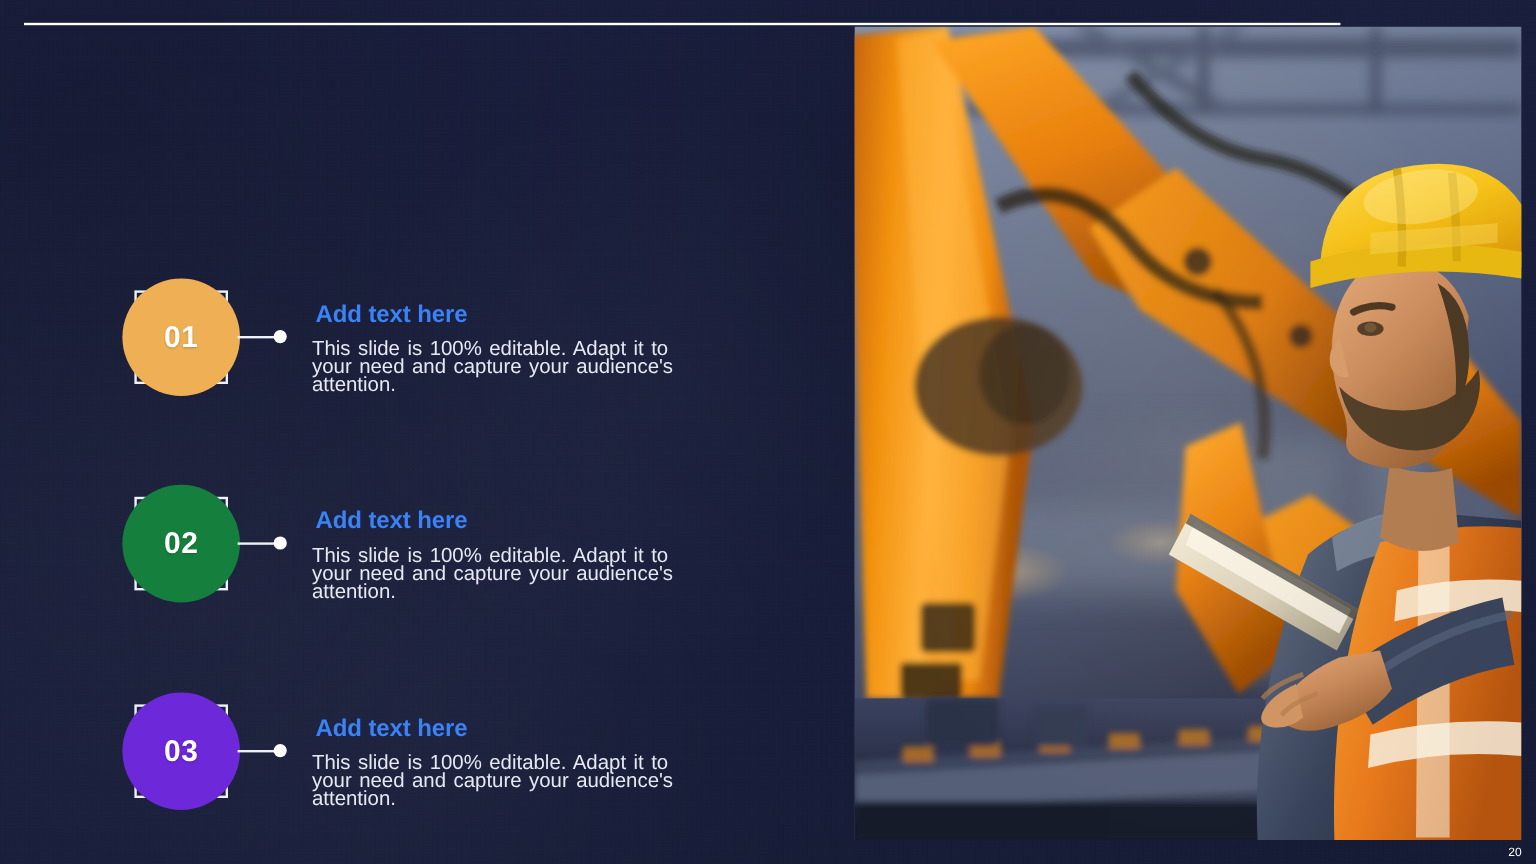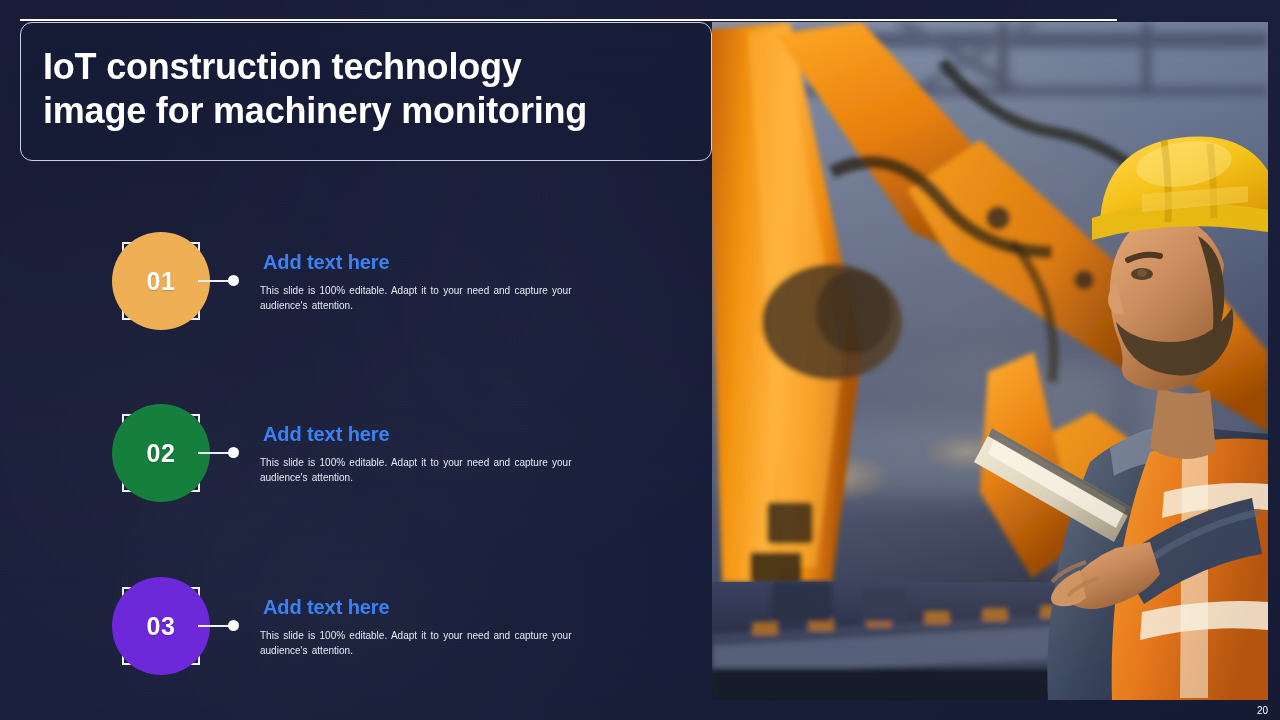--- a/index.html
+++ b/index.html
@@ -96,21 +96,21 @@
     z-index: 4;
     background: #2a2f48;
   }
   #photo svg { display: block; width: 556px; height: 678px; }
 
   
   .item { position: absolute; left: 0; z-index: 5; }
 
   .badge-wrap {
     position: absolute;
-    left: 122px;
+    left: 112px;
     width: 78px;
     height: 78px;
   }
   
   .badge-square {
     position: absolute;
     left: 0; top: 0;
     width: 78px; height: 78px;
     border: 2px solid #eef1f8;
     box-sizing: border-box;
@@ -158,21 +158,21 @@
     font-size: 20px;
     font-weight: bold;
     letter-spacing: -0.1px;
     white-space: nowrap;
   }
   .item-body {
     position: absolute;
     left: 260px;
     width: 320px;
     color: #e6e9f2;
-    font-size: 10px;
+    font-size: 17px;
     line-height: 15px;
     word-spacing: 1.5px;
   }
 
   
   #page-number {
     position: absolute;
     right: 12px;
     bottom: 4px;
     color: #ffffff;
@@ -183,24 +183,20 @@
 </head>
 <body>
 
 <div id="slide">
 
   <div id="bg-texture"></div>
   <div id="bg-grain"></div>
 
   <div id="top-rule"></div>
 
-  <div id="title-box">
-    <div id="title-text">IoT construction technology
-image for machinery monitoring</div>
-  </div>
 
   <div id="photo">
     <svg viewBox="0 0 556 678" preserveAspectRatio="none">
       <defs>
         <linearGradient id="bgFactory" x1="0" y1="0" x2="0.3" y2="1">
           <stop offset="0%" stop-color="#8894ad"></stop>
           <stop offset="35%" stop-color="#6a7691"></stop>
           <stop offset="70%" stop-color="#4a5470"></stop>
           <stop offset="100%" stop-color="#272d45"></stop>
         </linearGradient>

